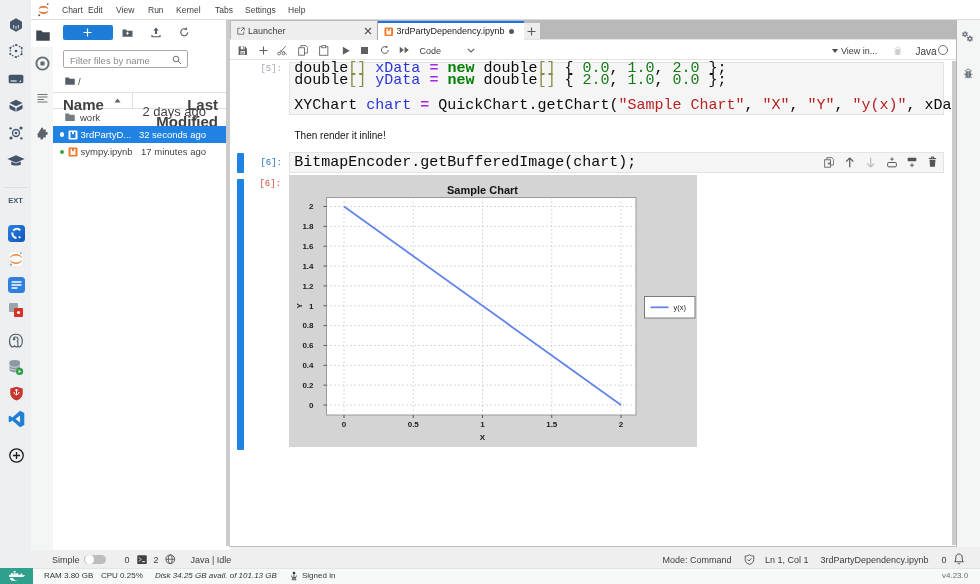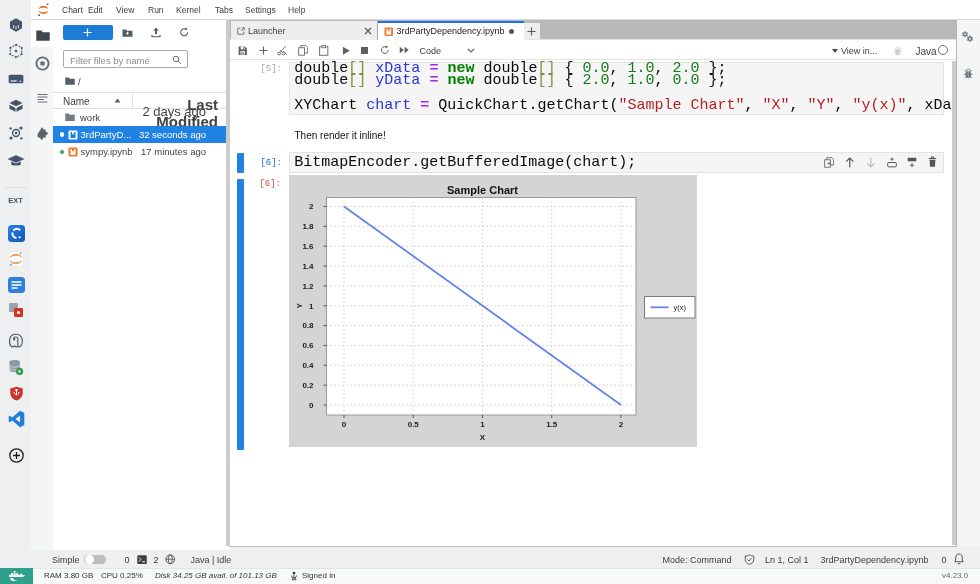--- a/index.html
+++ b/index.html
@@ -188,21 +188,21 @@
 </svg>
 
 <svg class="abs" style="left:64.5px;top:77px;" width="10" height="8" viewBox="0 0 20 16">
     <path d="M0.5 1 h7 l2 2.5 h10 v12 h-19 z" fill="#555e66"></path>
   </svg>
 <div class="abs" style="left:78px;top:76px;font-size:9.5px;color:#424242;">/</div>
 
 <div class="abs" style="left:53px;top:92px;width:173px;height:1px;background:#e0e0e0;"></div>
 <div class="abs" style="left:53px;top:108px;width:173px;height:1px;background:#e0e0e0;"></div>
 <div class="abs" style="left:131.5px;top:92px;width:1px;height:16px;background:#e0e0e0;"></div>
-<div class="abs" style="left:63px;top:95.5px;font-size:10px;font-weight:normal;color:#424242;">Name</div>
+<div class="abs" style="left:63px;top:95.5px;font-size:15px;font-weight:bold;color:#424242;">Name</div>
 <svg class="abs" style="left:114px;top:98px;" width="7" height="5" viewBox="0 0 7 5">
     <path d="M3.5 0.5 L6.5 4.5 H0.5 z" fill="#616161"></path>
   </svg>
 <div class="abs" style="left:136px;top:95.5px;width:82px;text-align:right;font-size:15px;font-weight:bold;color:#424242;">Last Modified</div>
 
 <svg class="abs" style="left:65px;top:112.5px;" width="10" height="8.5" viewBox="0 0 20 17">
     <path d="M0.5 1 h7 l2 2.5 h10 v13 h-19 z" fill="#737b83"></path>
   </svg>
 <div class="abs" style="left:80px;top:111.5px;font-size:9.5px;color:#424242;">work</div>
 <div class="abs" style="left:136px;top:104px;width:70px;text-align:right;font-size:13px;color:#424242;">2 days ago</div>

